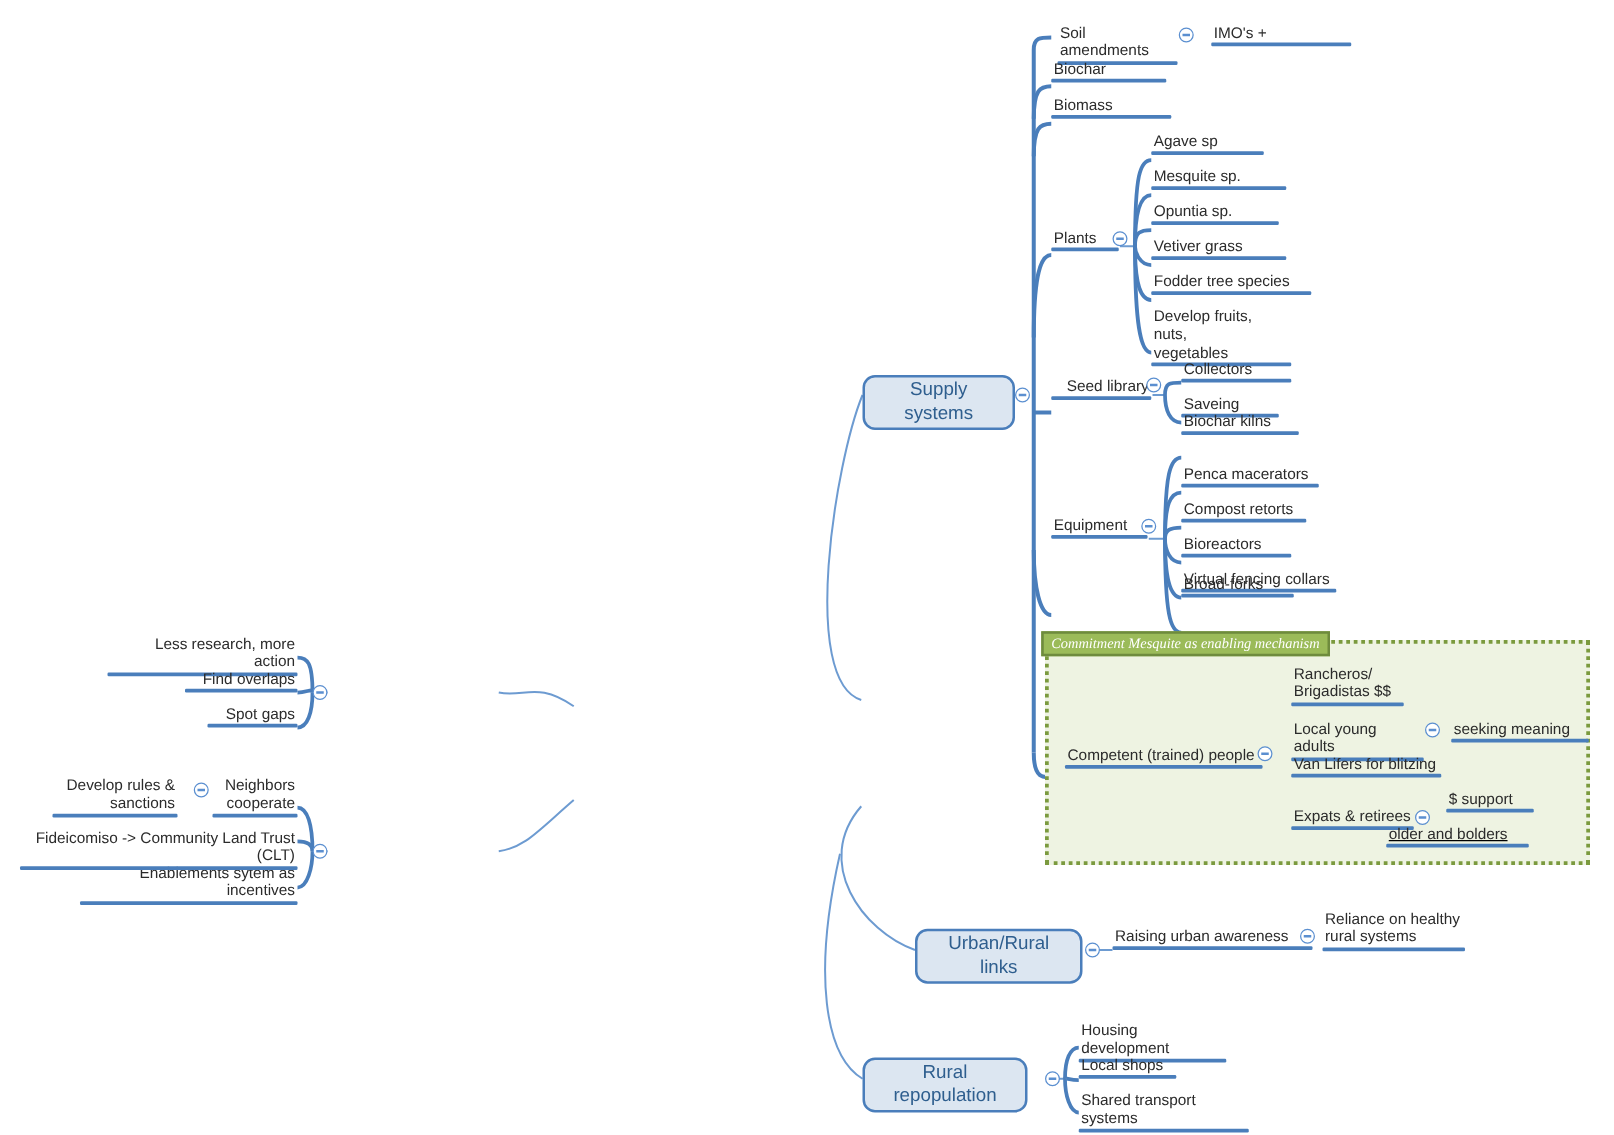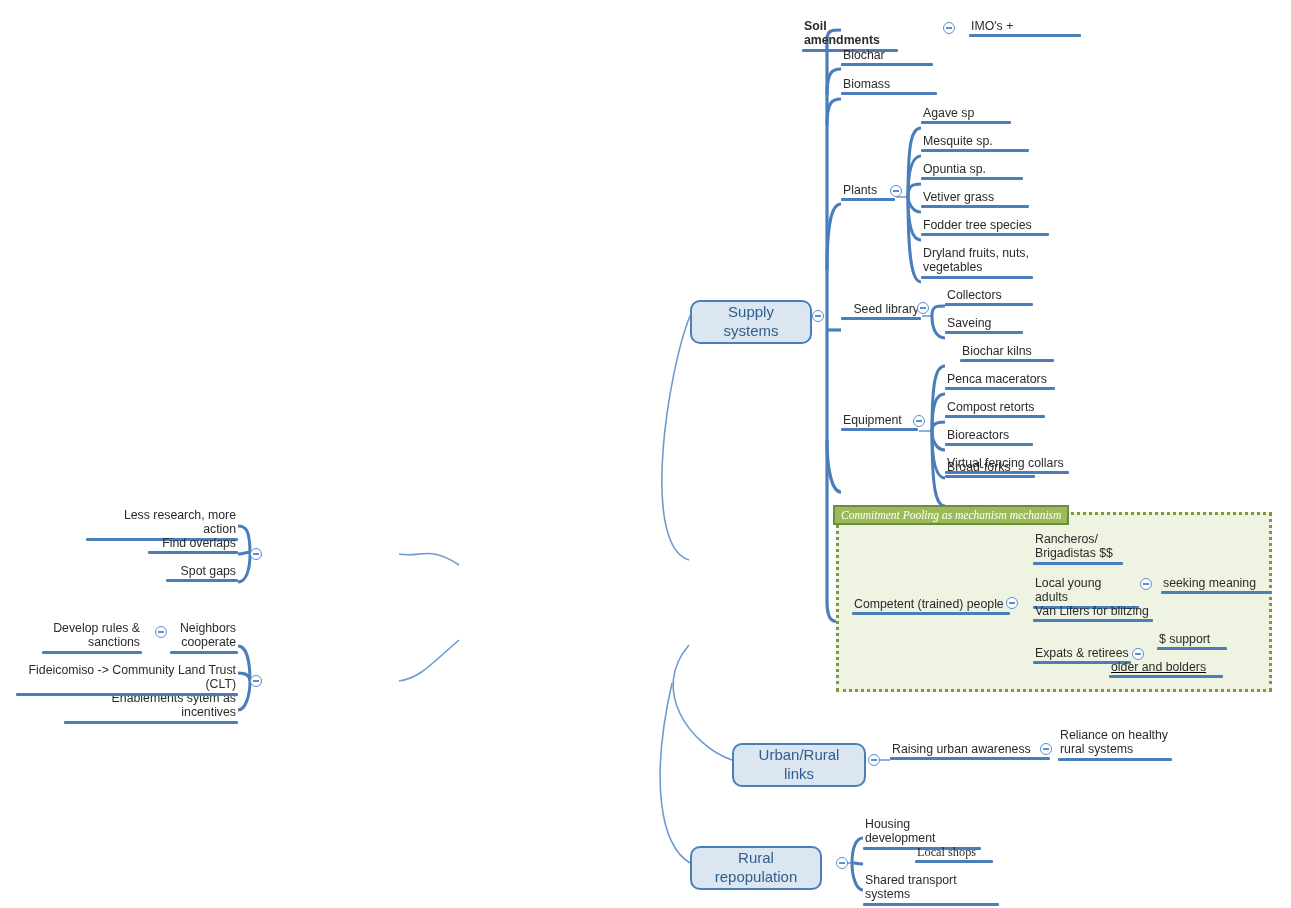--- a/index.html
+++ b/index.html
@@ -169,34 +169,34 @@
     <g fill="none" stroke="#6D9BD1" stroke-width="1.6">
       <path d="M842 863 L852 863"></path>
     </g>
     <g fill="none" stroke="#4A7EBB" stroke-width="3">
       <path d="M852 863 C 852 848, 856 838, 863 838"></path>
       <path d="M852 863 C 852 862, 856 864, 863 864"></path>
       <path d="M852 863 C 852 876, 856 890, 863 890"></path>
     </g>
   </svg>
 
-  <div class="boundary-label">Commitment Pooling as mechanism mechanism</div>
+  <div class="boundary-label">Commitment Mesquite as enabling mechanism</div>
 
 
   <div class="mbox" style="left:690px;top:300px;width:122px;height:33px;">
     <span>Supply systems</span>
   </div>
   <div class="mbox" style="left:732px;top:743px;width:134px;height:34px;">
     <span>Urban/Rural links</span>
   </div>
   <div class="mbox" style="left:690px;top:846px;width:132px;height:35px;">
     <span>Rural repopulation</span>
   </div>
 
-  <div class="topic r" style="left:802px;top:19px;width:96px;font-weight:bold;">
+  <div class="topic r" style="left:846px;top:19px;width:96px;">
     <span class="tx">Soil amendments</span>
       <span class="ul"></span>
   </div>
   <div class="topic r" style="left:969px;top:19px;width:112px;">
     <span class="tx">IMO's +</span>
       <span class="ul"></span>
   </div>
   <div class="topic r" style="left:841px;top:48px;width:92px;">
     <span class="tx">Biochar</span>
       <span class="ul"></span>
@@ -236,35 +236,35 @@
   </div>
   <div class="topic r" style="left:921px;top:190px;width:108px;">
     <span class="tx">Vetiver grass</span>
       <span class="ul"></span>
   </div>
   <div class="topic r" style="left:921px;top:218px;width:128px;">
     <span class="tx">Fodder tree species</span>
       <span class="ul"></span>
   </div>
   <div class="topic r" style="left:921px;top:246px;width:112px;">
-    <span class="tx">Dryland fruits, nuts,
+    <span class="tx">Develop fruits, nuts,
 vegetables</span>
       <span class="ul"></span>
   </div>
 
   <div class="topic r" style="left:945px;top:288px;width:88px;">
     <span class="tx">Collectors</span>
       <span class="ul"></span>
   </div>
   <div class="topic r" style="left:945px;top:316px;width:78px;">
     <span class="tx">Saveing</span>
       <span class="ul"></span>
   </div>
 
-  <div class="topic r" style="left:945px;top:344px;width:94px;margin-left:15px;">
+  <div class="topic r" style="left:945px;top:330px;width:94px;">
     <span class="tx">Biochar kilns</span>
       <span class="ul"></span>
   </div>
   <div class="topic r" style="left:945px;top:372px;width:110px;">
     <span class="tx">Penca macerators</span>
       <span class="ul"></span>
   </div>
   <div class="topic r" style="left:945px;top:400px;width:100px;">
     <span class="tx">Compost retorts</span>
       <span class="ul"></span>
@@ -351,21 +351,21 @@
   <div class="topic r" style="left:1058px;top:728px;width:114px;">
     <span class="tx">Reliance on healthy
 rural systems</span>
       <span class="ul"></span>
   </div>
 
   <div class="topic r" style="left:863px;top:817px;width:118px;">
     <span class="tx">Housing development</span>
       <span class="ul"></span>
   </div>
-  <div class="topic r" style="left:915px;top:845px;width:78px;font-family:Liberation Serif, serif;">
+  <div class="topic r" style="left:863px;top:845px;width:78px;">
     <span class="tx">Local shops</span>
       <span class="ul"></span>
   </div>
   <div class="topic r" style="left:863px;top:873px;width:136px;">
     <span class="tx">Shared transport systems</span>
       <span class="ul"></span>
   </div>
 
   <div class="tog" style="left:943px;top:22px;"></div>
   <div class="tog" style="left:890px;top:185px;"></div>

